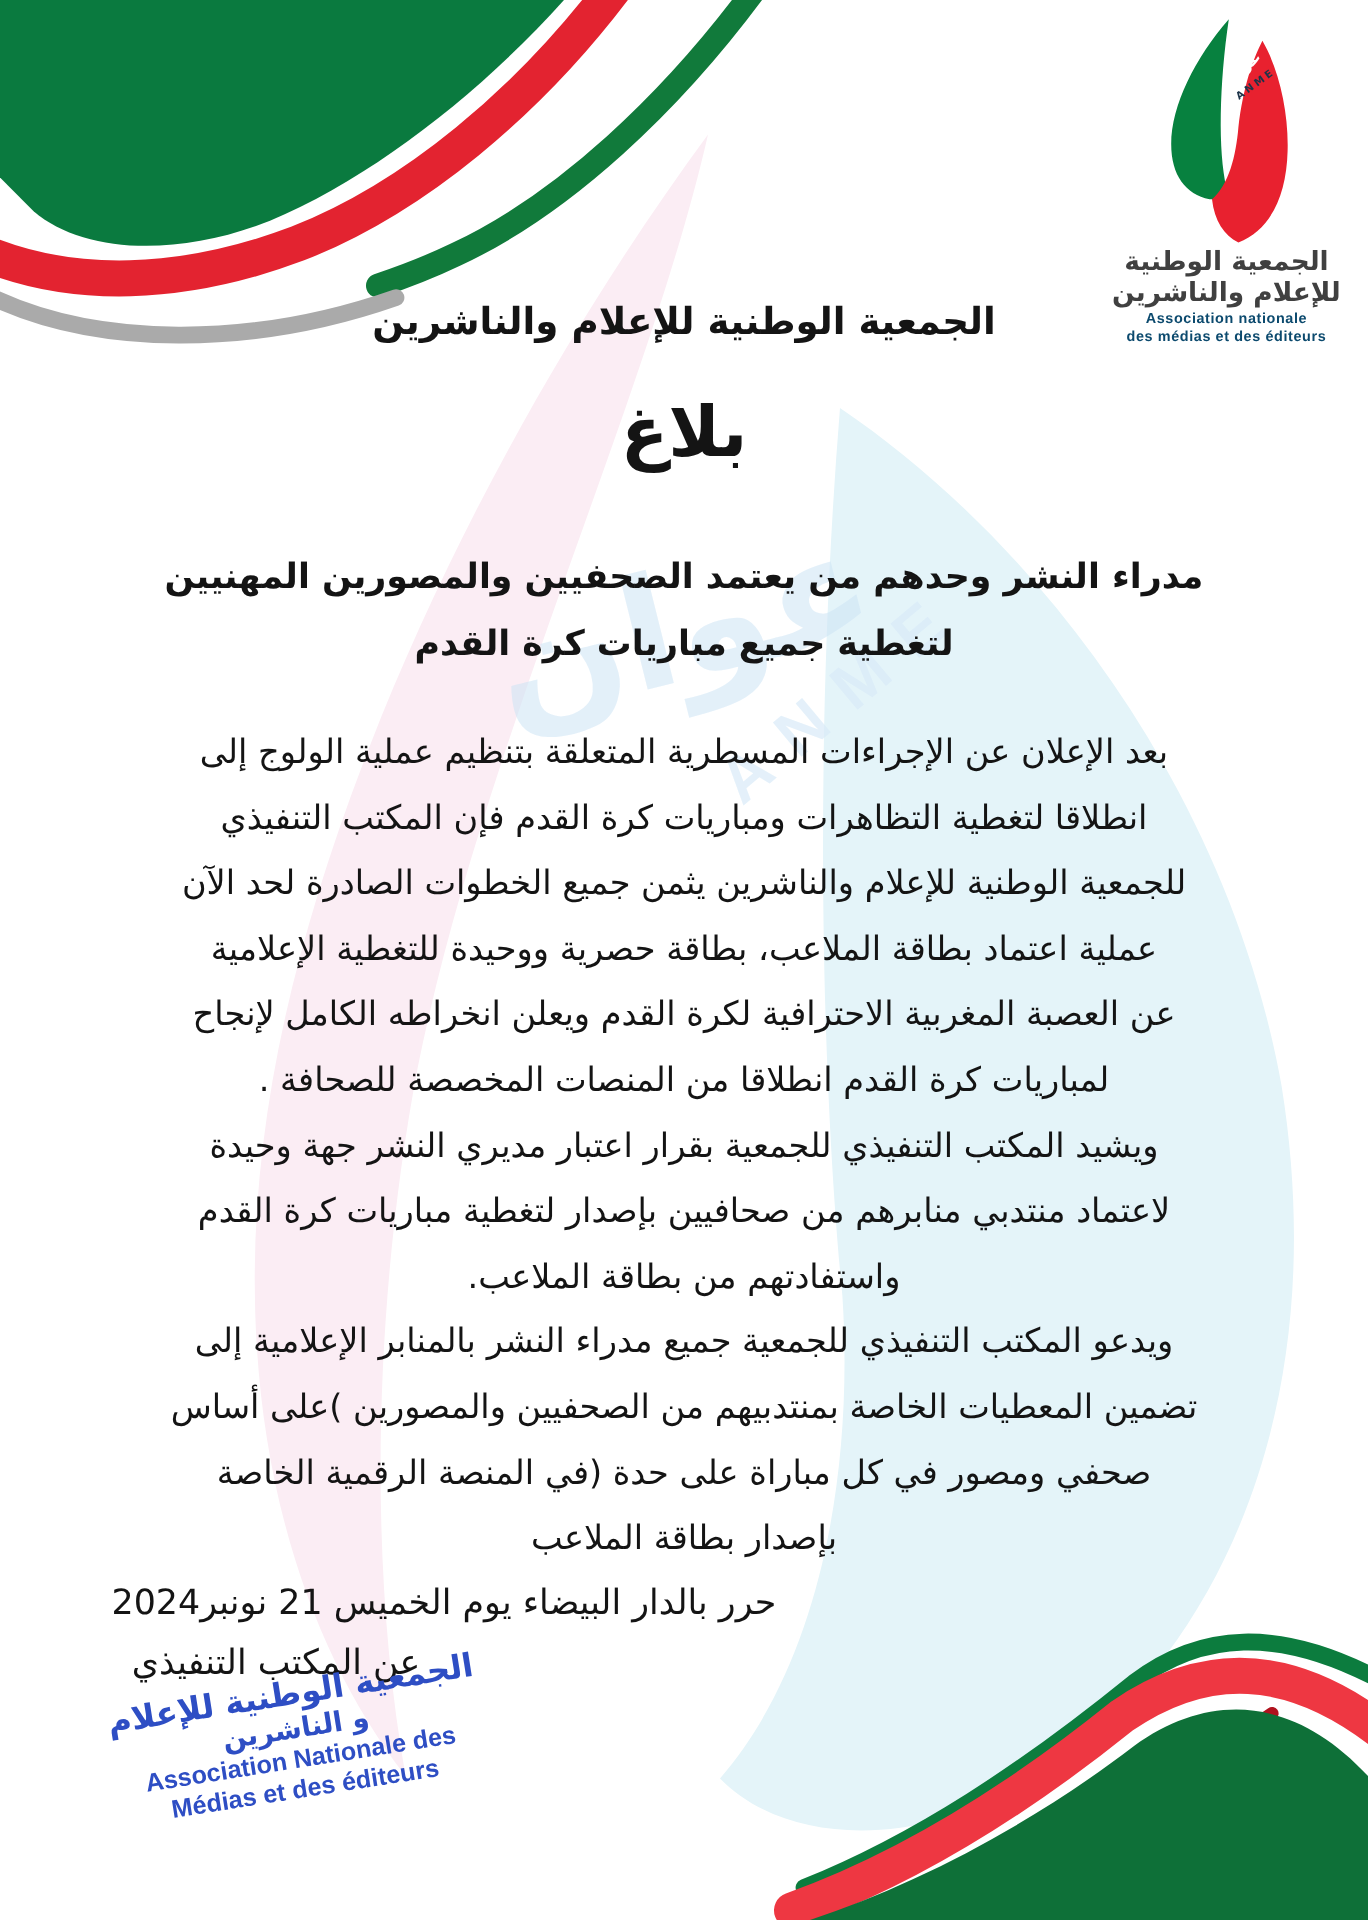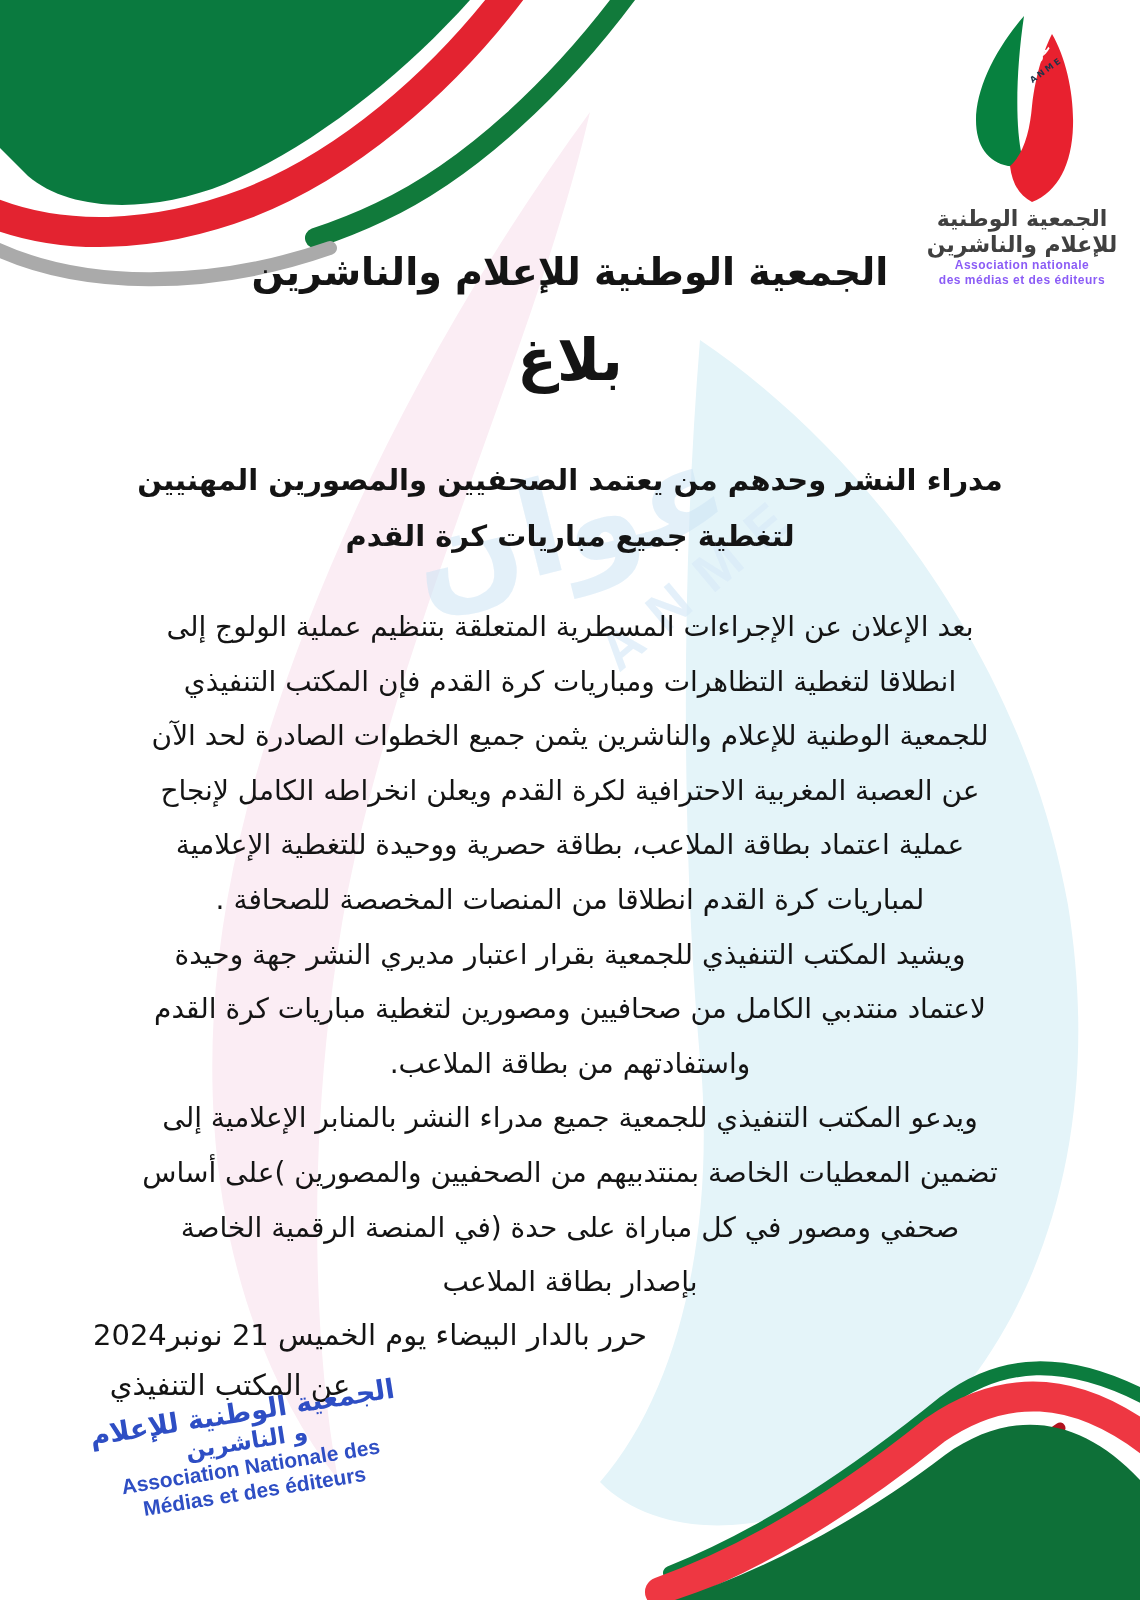--- a/index.html
+++ b/index.html
@@ -27,27 +27,27 @@
   .corner-tl{left:0;top:0;z-index:1}
   .corner-br{left:560px;top:1330px;z-index:1}
   
   .logo{left:912px;top:14px;width:220px;text-align:center;z-index:2}
   .logo .flame{margin:0 auto}
   .logo .ar1,.logo .ar2{
     font-weight:bold;font-size:22px;line-height:26px;color:#404040;direction:rtl;
   }
   .logo .fr1,.logo .fr2{
     font-family:"Liberation Sans",sans-serif;font-weight:bold;
-    font-size:12px;line-height:15px;color:#8b5cf6;letter-spacing:.5px;
+    font-size:12px;line-height:15px;color:#0c4a6e;letter-spacing:.5px;
   }
   
   .rtl{direction:rtl;unicode-bidi:plaintext}
   .org-title{
     left:0;top:250px;width:100%;text-align:center;z-index:2;
-    font-size:38px;font-weight:bold;white-space:nowrap;
+    font-size:31px;font-weight:bold;white-space:nowrap;
   }
   .heading{
     left:0;top:326px;width:100%;text-align:center;z-index:2;
     font-size:58px;font-weight:bold;
   }
   .subtitle{
     left:0;top:452px;width:100%;text-align:center;z-index:2;
     font-size:29px;font-weight:bold;line-height:56px;white-space:nowrap;
   }
   .body-text{
@@ -153,25 +153,25 @@
 
   <div class="abs subtitle">
     <div class="rtl">مدراء النشر وحدهم من يعتمد الصحفيين والمصورين المهنيين</div>
     <div class="rtl">لتغطية جميع مباريات كرة القدم</div>
   </div>
 
   <div class="abs body-text">
     <div class="bline rtl">بعد الإعلان عن الإجراءات المسطرية المتعلقة بتنظيم عملية الولوج إلى</div>
     <div class="bline rtl">انطلاقا  لتغطية التظاهرات ومباريات كرة القدم فإن المكتب التنفيذي</div>
     <div class="bline rtl">للجمعية الوطنية للإعلام والناشرين  يثمن جميع الخطوات الصادرة لحد الآن</div>
+    <div class="bline rtl">عملية  اعتماد بطاقة الملاعب، بطاقة حصرية ووحيدة للتغطية الإعلامية</div>
     <div class="bline rtl">عن العصبة المغربية الاحترافية لكرة القدم ويعلن انخراطه الكامل لإنجاح</div>
-    <div class="bline rtl">عملية  اعتماد بطاقة الملاعب، بطاقة حصرية ووحيدة للتغطية الإعلامية</div>
     <div class="bline rtl">لمباريات كرة القدم انطلاقا من المنصات المخصصة للصحافة .</div>
     <div class="bline rtl">ويشيد المكتب التنفيذي للجمعية بقرار اعتبار مديري النشر   جهة وحيدة</div>
-    <div class="bline rtl">لاعتماد منتدبي الكامل من صحافيين ومصورين لتغطية مباريات كرة القدم</div>
+    <div class="bline rtl">لاعتماد منتدبي منابرهم من صحافيين بإصدار لتغطية مباريات كرة القدم</div>
     <div class="bline rtl">واستفادتهم من بطاقة الملاعب.</div>
     <div class="bline rtl">ويدعو المكتب التنفيذي للجمعية جميع مدراء النشر بالمنابر  الإعلامية إلى</div>
     <div class="bline rtl">تضمين المعطيات الخاصة بمنتدبيهم من الصحفيين والمصورين )على أساس</div>
     <div class="bline rtl">صحفي ومصور في كل مباراة على حدة (في المنصة الرقمية  الخاصة</div>
     <div class="bline rtl">بإصدار بطاقة الملاعب</div>
   </div>
 
   <div class="abs date-line rtl">حرر بالدار البيضاء يوم الخميس 21 نونبر2024</div>
   <div class="abs signatory rtl">عن المكتب التنفيذي</div>
 

